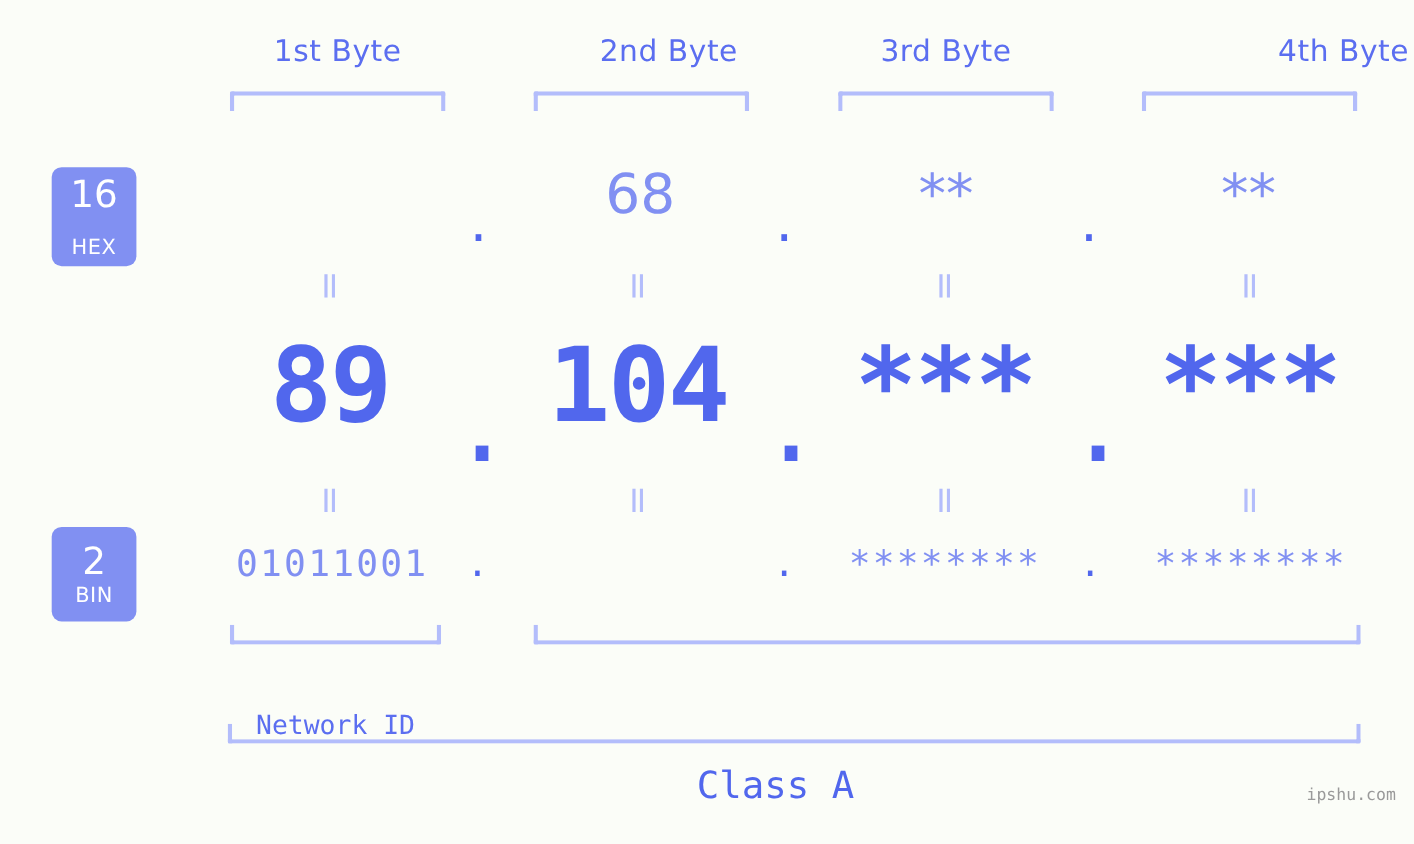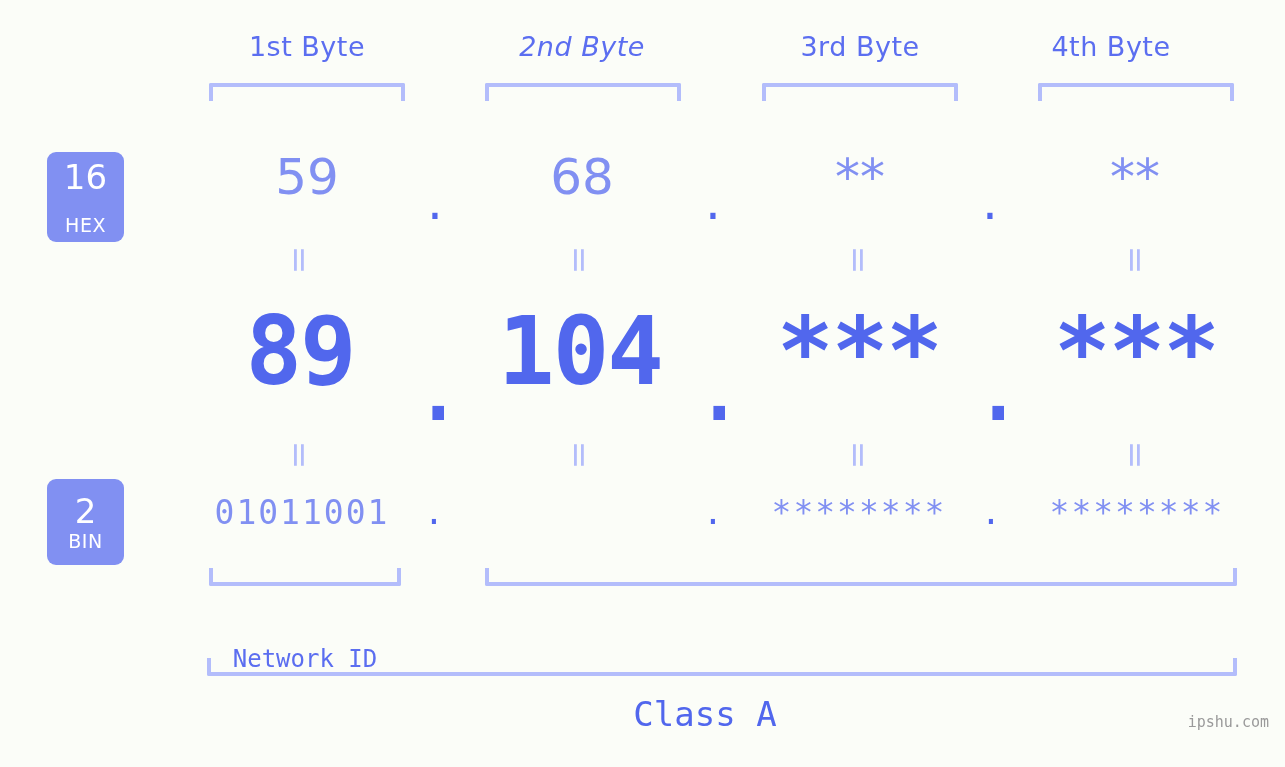--- a/index.html
+++ b/index.html
@@ -194,39 +194,38 @@
     color: #9a9a9a;
     letter-spacing: 0px;
   }
 </style>
 </head>
 <body>
 
 <div id="stage">
 
   <div class="byte-label" style="left:187px;">1st Byte</div>
-  <div class="byte-label" style="left:462px;font-style:italic;">2nd Byte</div>
+  <div class="byte-label" style="left:488px;">2nd Byte</div>
   <div class="byte-label" style="left:740px;">3rd Byte</div>
-  <div class="byte-label" style="left:991px;">4th Byte</div>
+  <div class="byte-label" style="left:1041px;text-align:right;">4th Byte</div>
 
   <div class="bracket-down" style="left:209px;  top:83px; width:196px;"></div>
   <div class="bracket-down" style="left:485px;  top:83px; width:196px;"></div>
   <div class="bracket-down" style="left:762px;  top:83px; width:196px;"></div>
   <div class="bracket-down" style="left:1038px; top:83px; width:196px;"></div>
 
   <div class="badge badge-hex">
     <div class="num">16</div>
     <div class="nm">HEX</div>
   </div>
   <div class="badge badge-bin">
     <div class="num">2</div>
     <div class="nm">BIN</div>
   </div>
 
-  <div class="valcell hex-val" style="left:187px;">59</div>
   <div class="dotcell hex-dot" style="left:415px;">.</div>
   <div class="valcell hex-val" style="left:462px;">68</div>
   <div class="dotcell hex-dot" style="left:693px;">.</div>
   <div class="valcell hex-val" style="left:740px;">**</div>
   <div class="dotcell hex-dot" style="left:970px;">.</div>
   <div class="valcell hex-val" style="left:1015px;">**</div>
 
   <div class="eq" style="left:180px;  top:243px;"><span>=</span></div>
   <div class="eq" style="left:460px;  top:243px;"><span>=</span></div>
   <div class="eq" style="left:739px;  top:243px;"><span>=</span></div>

